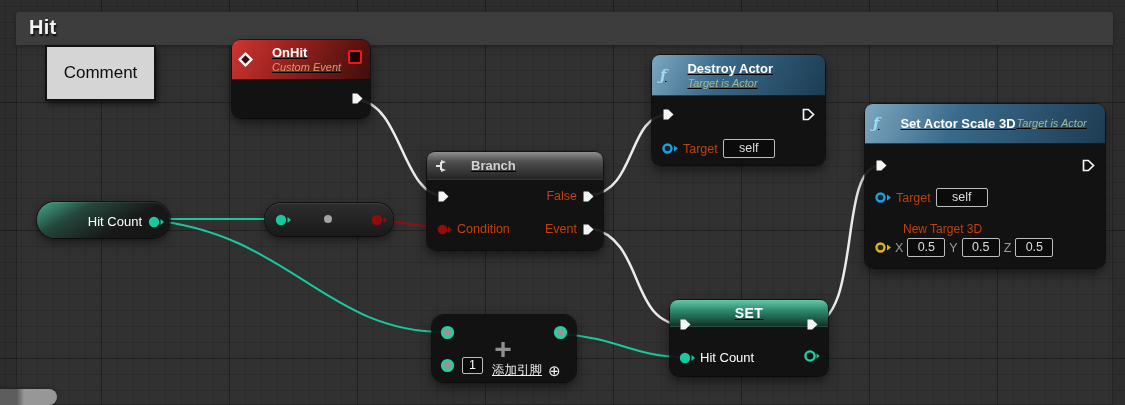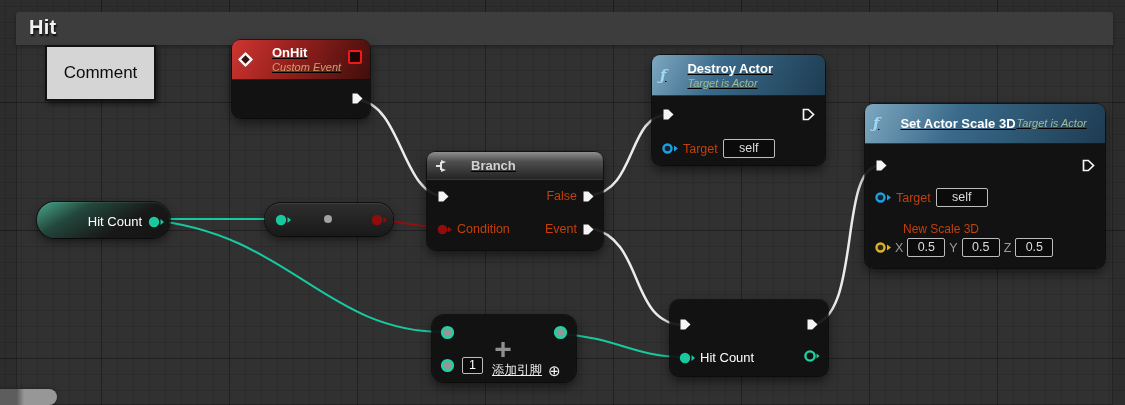--- a/index.html
+++ b/index.html
@@ -213,21 +213,21 @@
     </div>
     <div class="pinrow" style="left:10px;top:84px;">
       <svg width="16" height="11">
           <circle cx="5.5" cy="5.5" r="4" fill="#0d2536" stroke="#1d9fe0" stroke-width="2.4"></circle>
           <path d="M12 2.5 L16 5.5 L12 8.5 Z" fill="#1d9fe0"></path>
         </svg>
       <span class="pin-label">Target</span>
       <span class="valbox" style="min-width:34px;">self</span>
     </div>
     <div class="pinrow" style="left:38px;top:118px;">
-      <span class="pin-label" style="font-size:12px;">New Scale 3D</span>
+      <span class="pin-label" style="font-size:12px;">New Target 3D</span>
     </div>
     <div class="pinrow" style="left:10px;top:134px;gap:4px;">
       <svg width="16" height="11">
           <circle cx="5.5" cy="5.5" r="4" fill="#2e2510" stroke="#d9b32a" stroke-width="2.4"></circle>
           <path d="M12 2.5 L16 5.5 L12 8.5 Z" fill="#d9b32a"></path>
         </svg>
       <span class="pin-label dim-label">X</span>
       <span class="valbox">0.5</span>
       <span class="pin-label dim-label">Y</span>
       <span class="valbox">0.5</span>
@@ -280,20 +280,23 @@
       <span class="addpin-glyph">⊕</span>
     </div>
     <div class="pinrow" style="right:8px;top:10px;">
       <svg width="15" height="15">
           <circle cx="7.5" cy="7.5" r="5.3" fill="#969696" stroke="#1fd2a4" stroke-width="2.6"></circle>
         </svg>
     </div>
   </div>
 
   <div class="node" style="left:670px;top:300px;width:158px;height:76px;">
+    <div class="hdr hdr-set" style="height:27px;justify-content:center;">
+      <span class="title" style="font-size:14px;letter-spacing:.5px;">SET</span>
+    </div>
     <div class="pinrow" style="left:9px;top:18px;">
       <svg width="13" height="13">
           <path d="M1.5 1.5 h4.8 L11.5 6.5 L6.3 11.5 H1.5 Z" fill="#f5f5f5"></path>
         </svg>
     </div>
     <div class="pinrow" style="right:9px;top:18px;">
       <svg width="13" height="13">
           <path d="M1.5 1.5 h4.8 L11.5 6.5 L6.3 11.5 H1.5 Z" fill="#f5f5f5"></path>
         </svg>
     </div>

